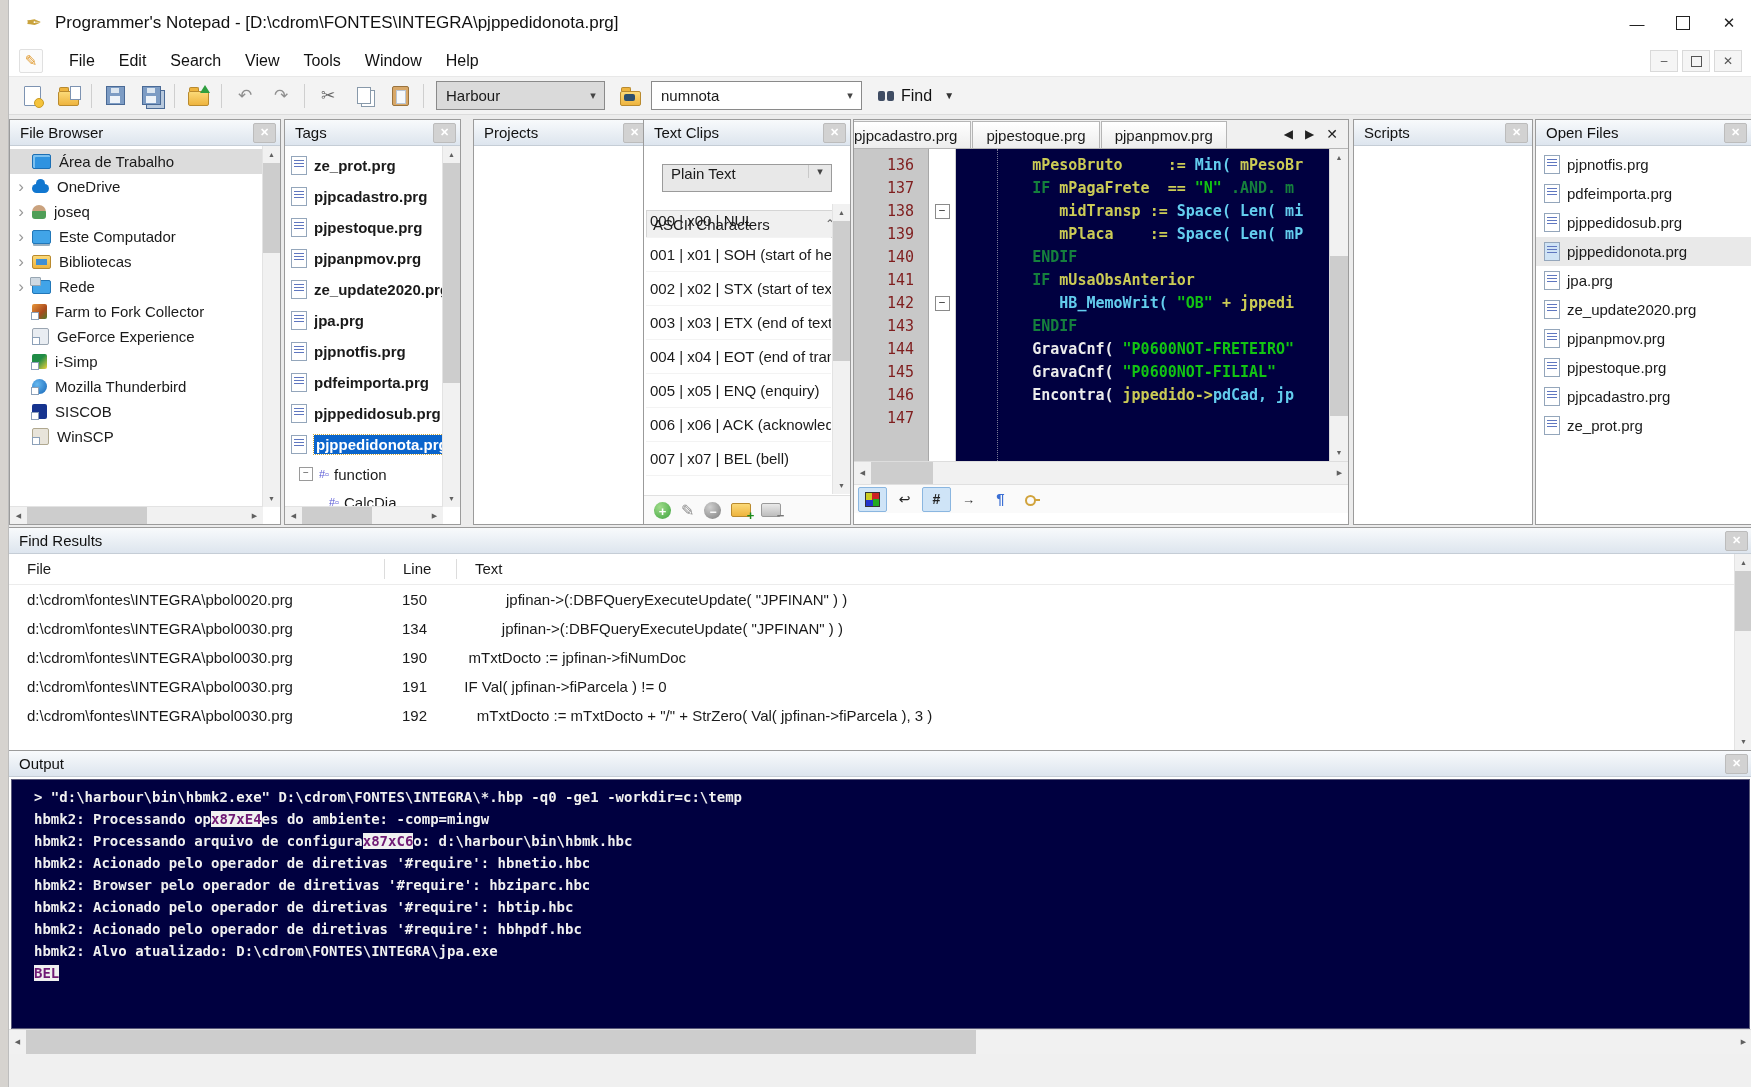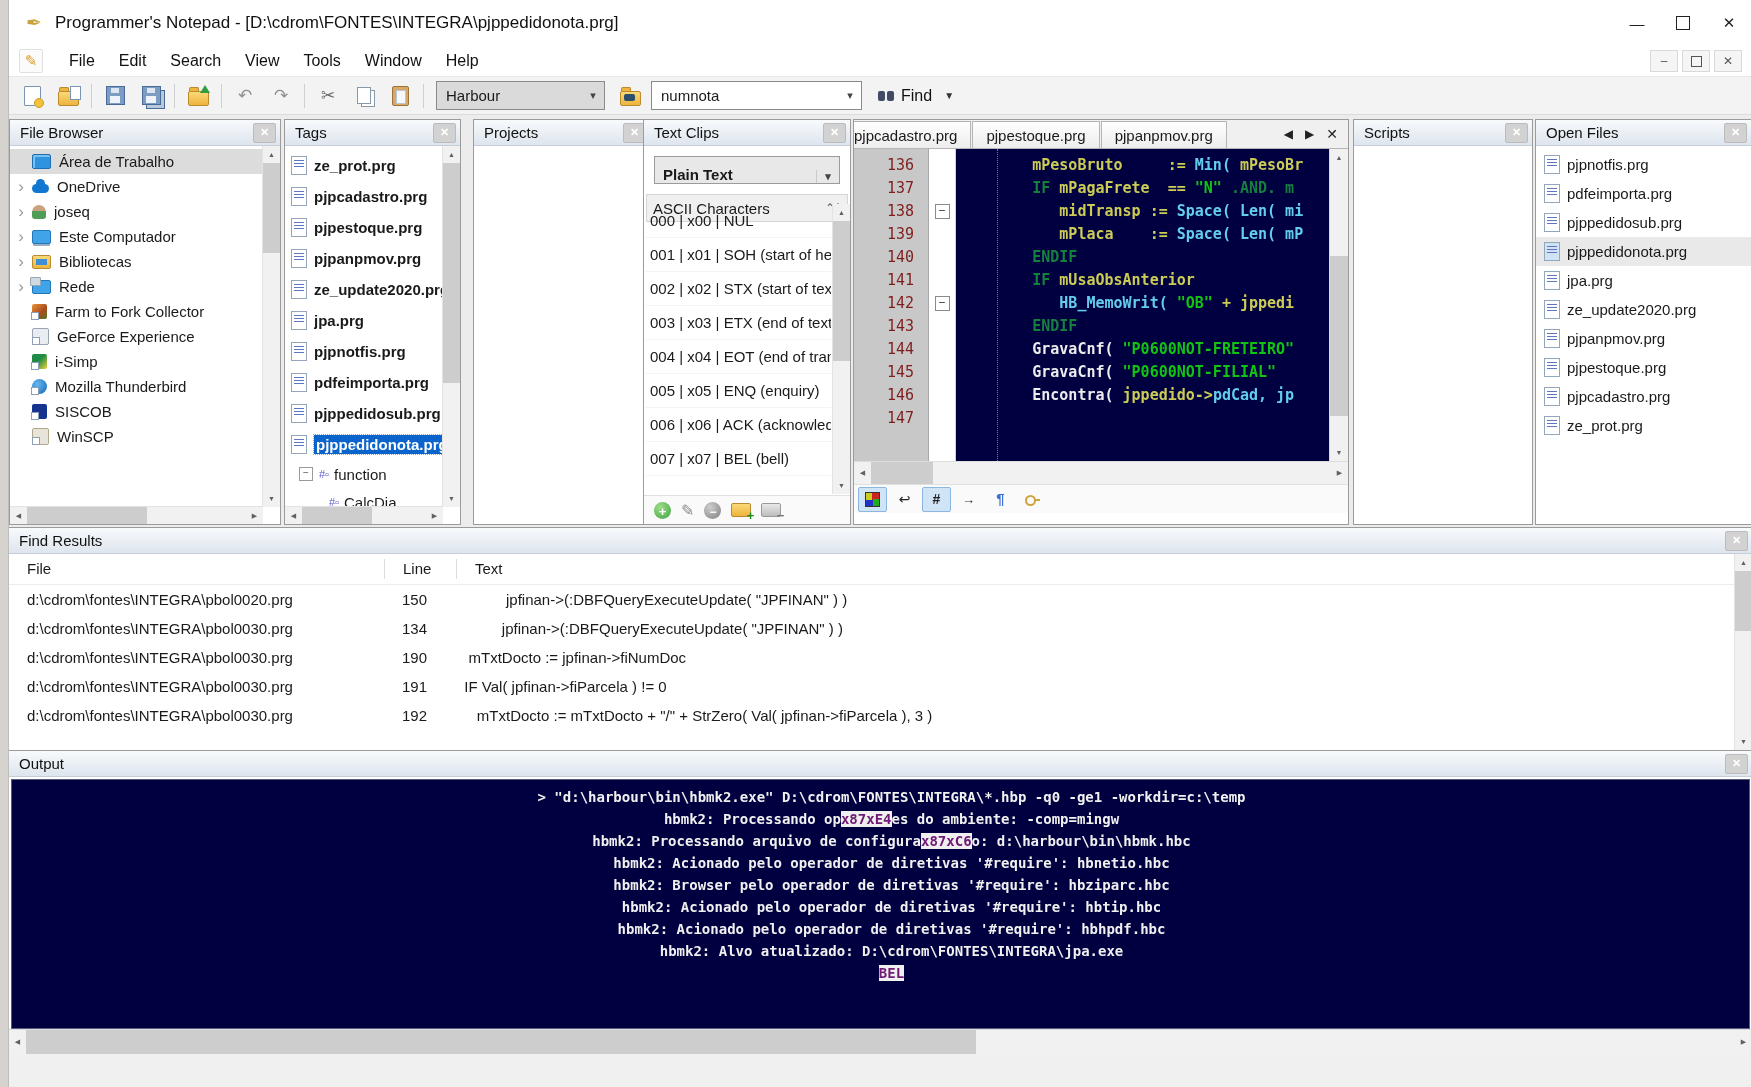--- a/index.html
+++ b/index.html
@@ -90,21 +90,21 @@
   .tag-row{height:31px;display:flex;align-items:center;padding-left:6px;font-size:15px;font-weight:bold;white-space:nowrap;}
   .icdoc{flex:0 0 auto;width:14px;height:17px;background:#fff;border:1px solid #94a6bb;position:relative;margin-right:7px;}
   .icdoc::after{content:"";position:absolute;left:2px;top:3px;right:2px;height:9px;background:repeating-linear-gradient(#5f77c0 0 1px,transparent 1px 3px);}
   .taglabel{overflow:hidden;}
   .tag-row.tsel .taglabel{background:#0a64cc;color:#fff;outline:1px dotted #caa53d;padding:1px 2px;}
   .tag-fn{height:28px;display:flex;align-items:center;padding-left:14px;font-size:15px;white-space:nowrap;}
   .tag-fn.child{padding-left:44px;}
   .expander{width:12px;height:12px;border:1px solid #9a9a9a;background:#fff;color:#555;font-size:10px;line-height:10px;text-align:center;margin-right:6px;flex:0 0 auto;}
   .fnic{color:#5b5bd6;font-size:11px;margin-right:5px;flex:0 0 auto;}
   
-  .clipcombo{height:26px;margin:10px;border:1px solid #9b9b9b;background:#e8e8e8;display:flex;align-items:flex-end;font-size:15px;padding-left:8px;font-weight:bold;}
+  .clipcombo{height:26px;margin:18px;border:1px solid #9b9b9b;background:#e8e8e8;display:flex;align-items:flex-start;font-size:15px;padding-left:8px;}
   .clipcombo .arrow{margin-left:auto;width:22px;text-align:center;color:#444;font-size:11px;border-left:1px solid #c9c9c9;}
   .clipgroup{height:26px;margin:0 2px;background:#f0f0f0;border:1px solid #d5d5d5;display:flex;align-items:center;font-size:15px;padding:0 6px;}
   .clipgroup .collapse{margin-left:auto;color:#666;font-size:12px;letter-spacing:-2px;}
   .cliplist{position:absolute;left:2px;top:58px;right:19px;bottom:30px;overflow:hidden;}
   .clip-row{height:33px;display:flex;align-items:center;font-size:15px;border-bottom:1px solid #f3f3f3;padding-left:4px;white-space:nowrap;overflow:hidden;}
   .clipbar{position:absolute;left:0;right:0;bottom:0;height:28px;background:#fafafa;border-top:1px solid #e0e0e0;display:flex;align-items:center;gap:10px;padding-left:10px;}
   .tc-add{width:17px;height:17px;border-radius:50%;background:radial-gradient(circle at 35% 30%,#9fdc8a,#3fa33f);color:#fff;text-align:center;}
   .tc-add::before{content:"+";font:bold 13px/17px "Liberation Sans",sans-serif;}
   .tc-pencil::before{content:"\270E";font-size:16px;color:#8a8a8a;}
   .tc-del{width:17px;height:17px;border-radius:50%;background:radial-gradient(circle at 35% 30%,#cfcfcf,#7d7d7d);color:#fff;text-align:center;}
@@ -152,21 +152,21 @@
   .fr{height:222px;}
   .frbody{flex:1;position:relative;overflow:hidden;}
   .frhead{display:grid;grid-template-columns:375px 72px 1fr;height:30px;align-items:center;border-bottom:1px solid #ececec;font-size:15px;margin-right:17px;}
   .frhead .hc{padding-left:18px;height:20px;line-height:20px;}
   .frhead .hc+.hc{border-left:1px solid #dcdcdc;}
   .frr{display:grid;grid-template-columns:375px 72px 1fr;height:29px;align-items:center;font-size:15px;margin-right:17px;}
   .fc-file{padding-left:18px;white-space:nowrap;overflow:hidden;}
   .fc-line{padding-left:18px;}
   .fc-text{white-space:pre;overflow:hidden;}
   
-  .out{height:303px;text-align:center;}
+  .out{height:303px;}
   .console{flex:1;margin:2px 2px 0 2px;background:#000040;border:1px solid #5a5a7a;overflow:hidden;padding:6px 0 0 22px;}
   .oline{font:14px/22px "DejaVu Sans Mono",monospace;color:#f0f0f0;white-space:pre;font-weight:bold;}
   .oline .inv{background:#f0f0f0;color:#701a75;}
   .outsb{height:24px;flex:0 0 auto;background:#f1f1f1;display:flex;align-items:stretch;border-top:1px solid #ddd;}
   
   .statusbar{height:38px;flex:1;background:#f0f0f0;border-top:1px solid #d0d0d0;display:flex;align-items:stretch;font-size:15px;}
   .sbcell{display:flex;align-items:center;padding-left:13px;border-right:1px solid #d5d5d5;}
   .sb-pos{width:245px;}
   .sb-gap{width:85px;}
   .sb-enc{width:100px;}

